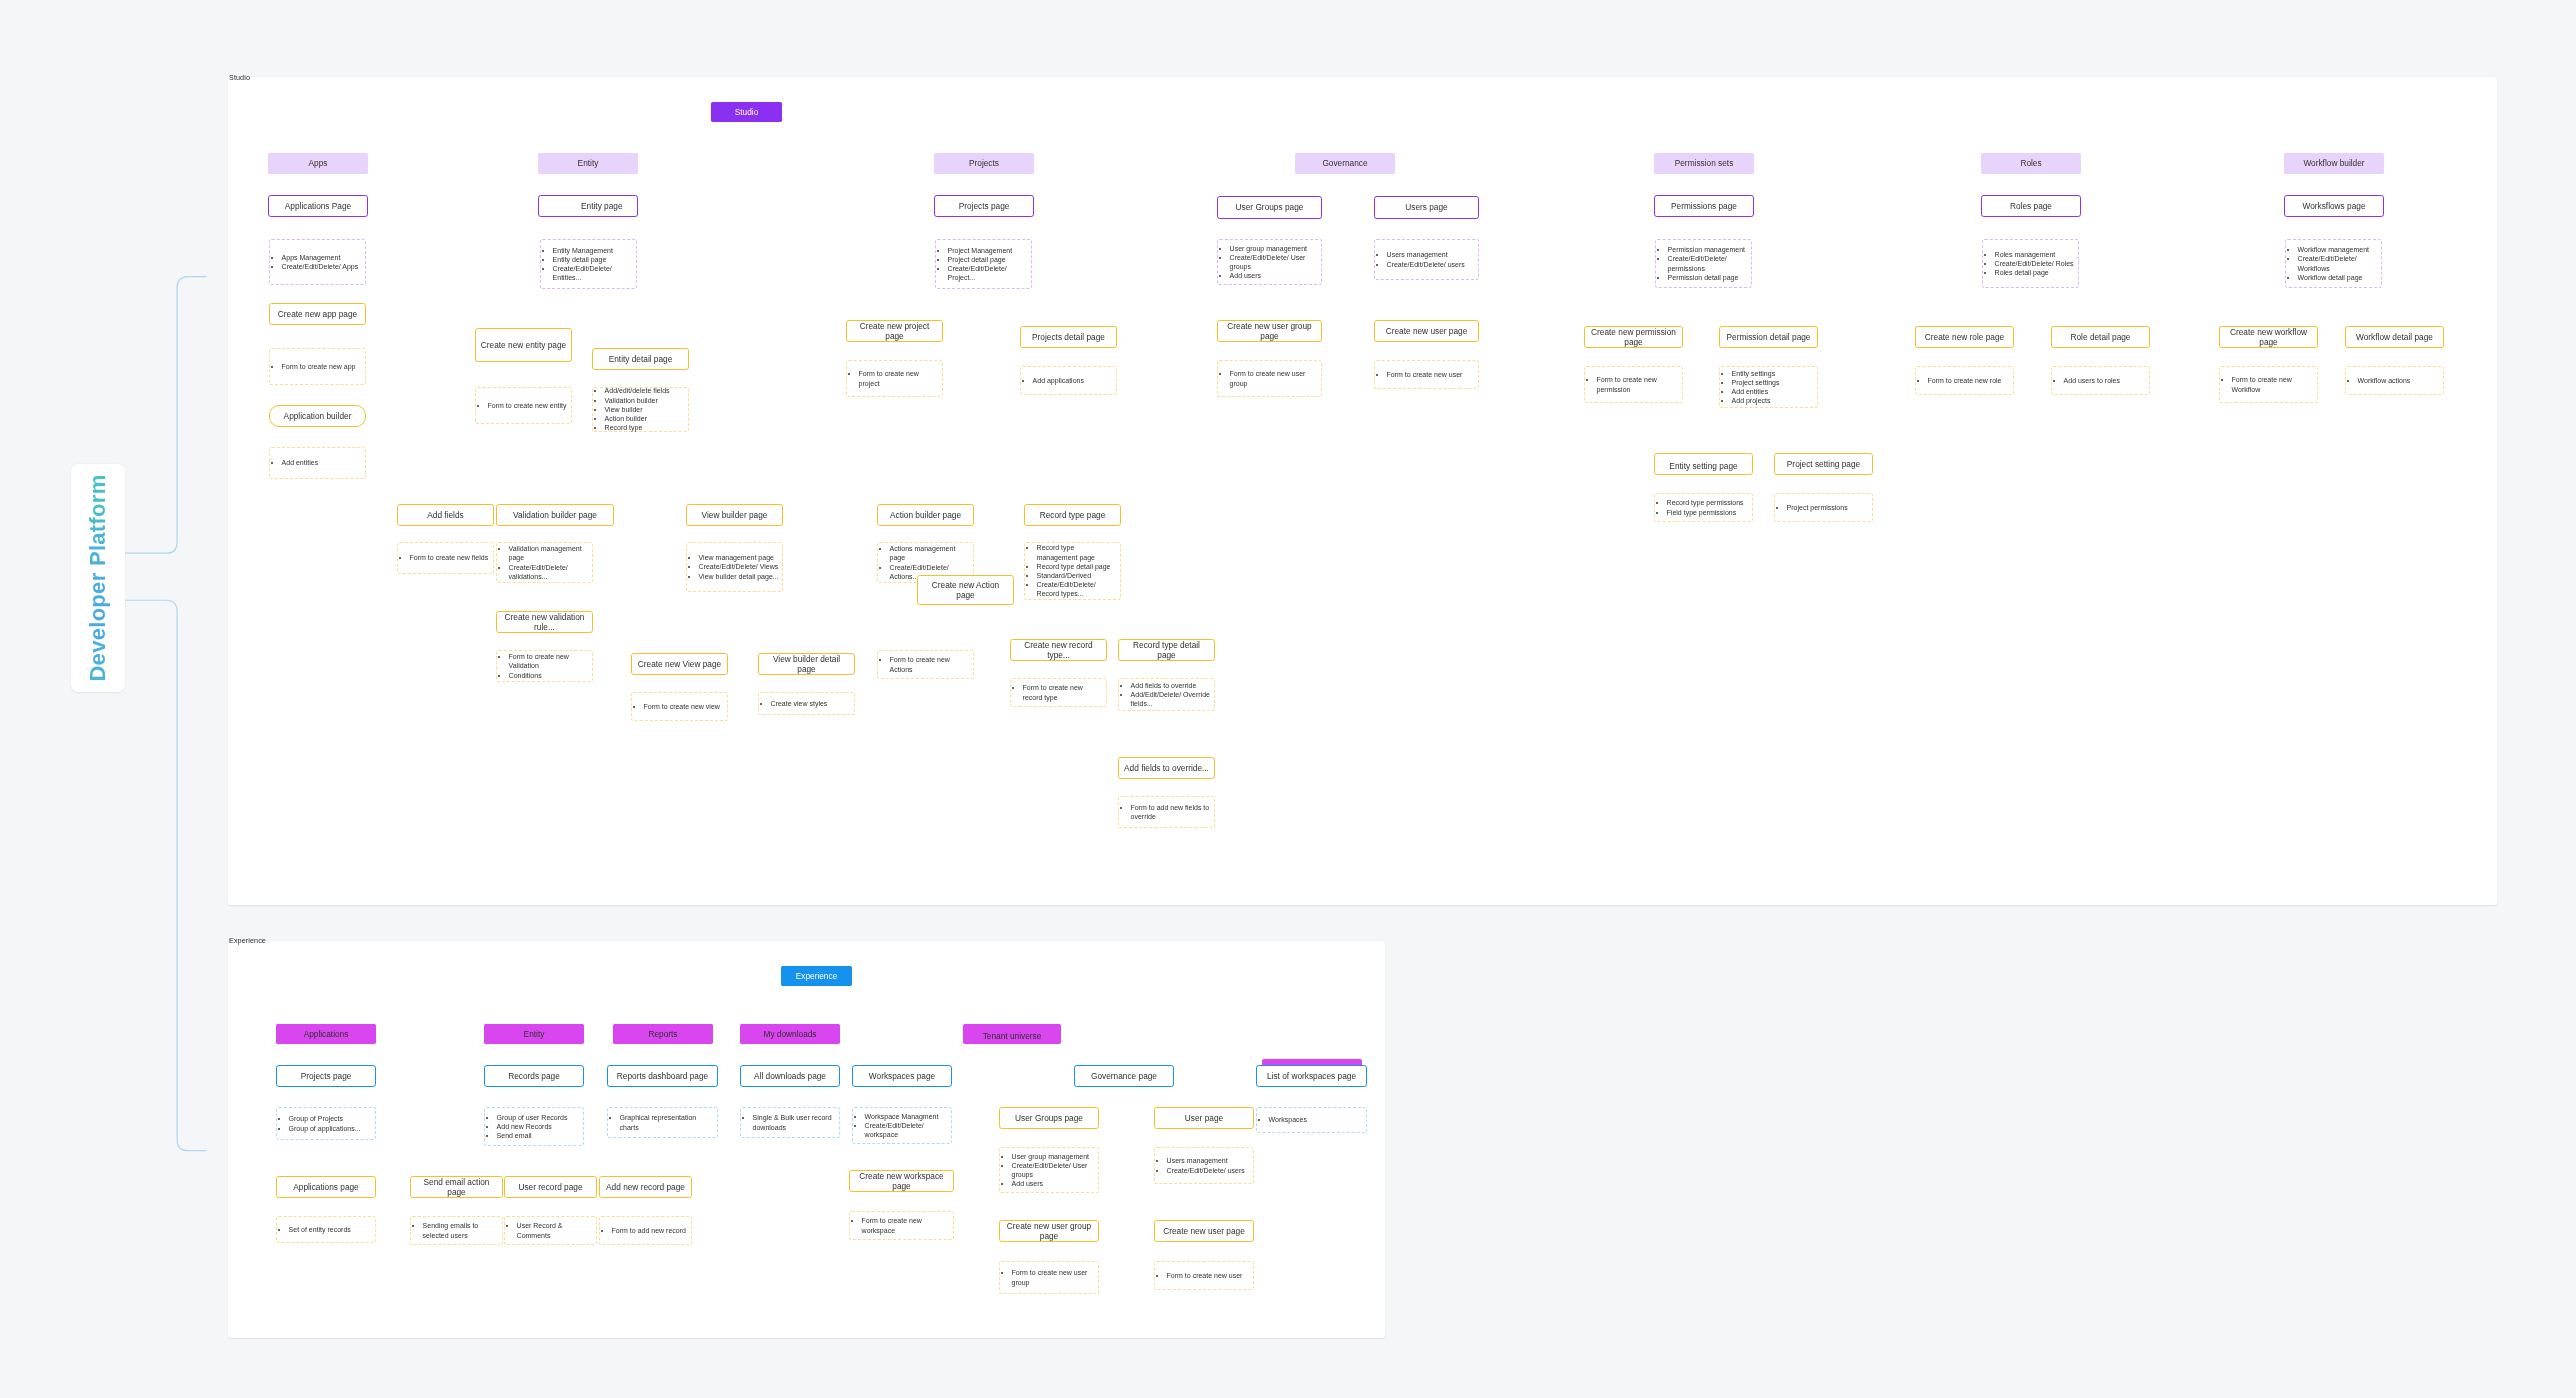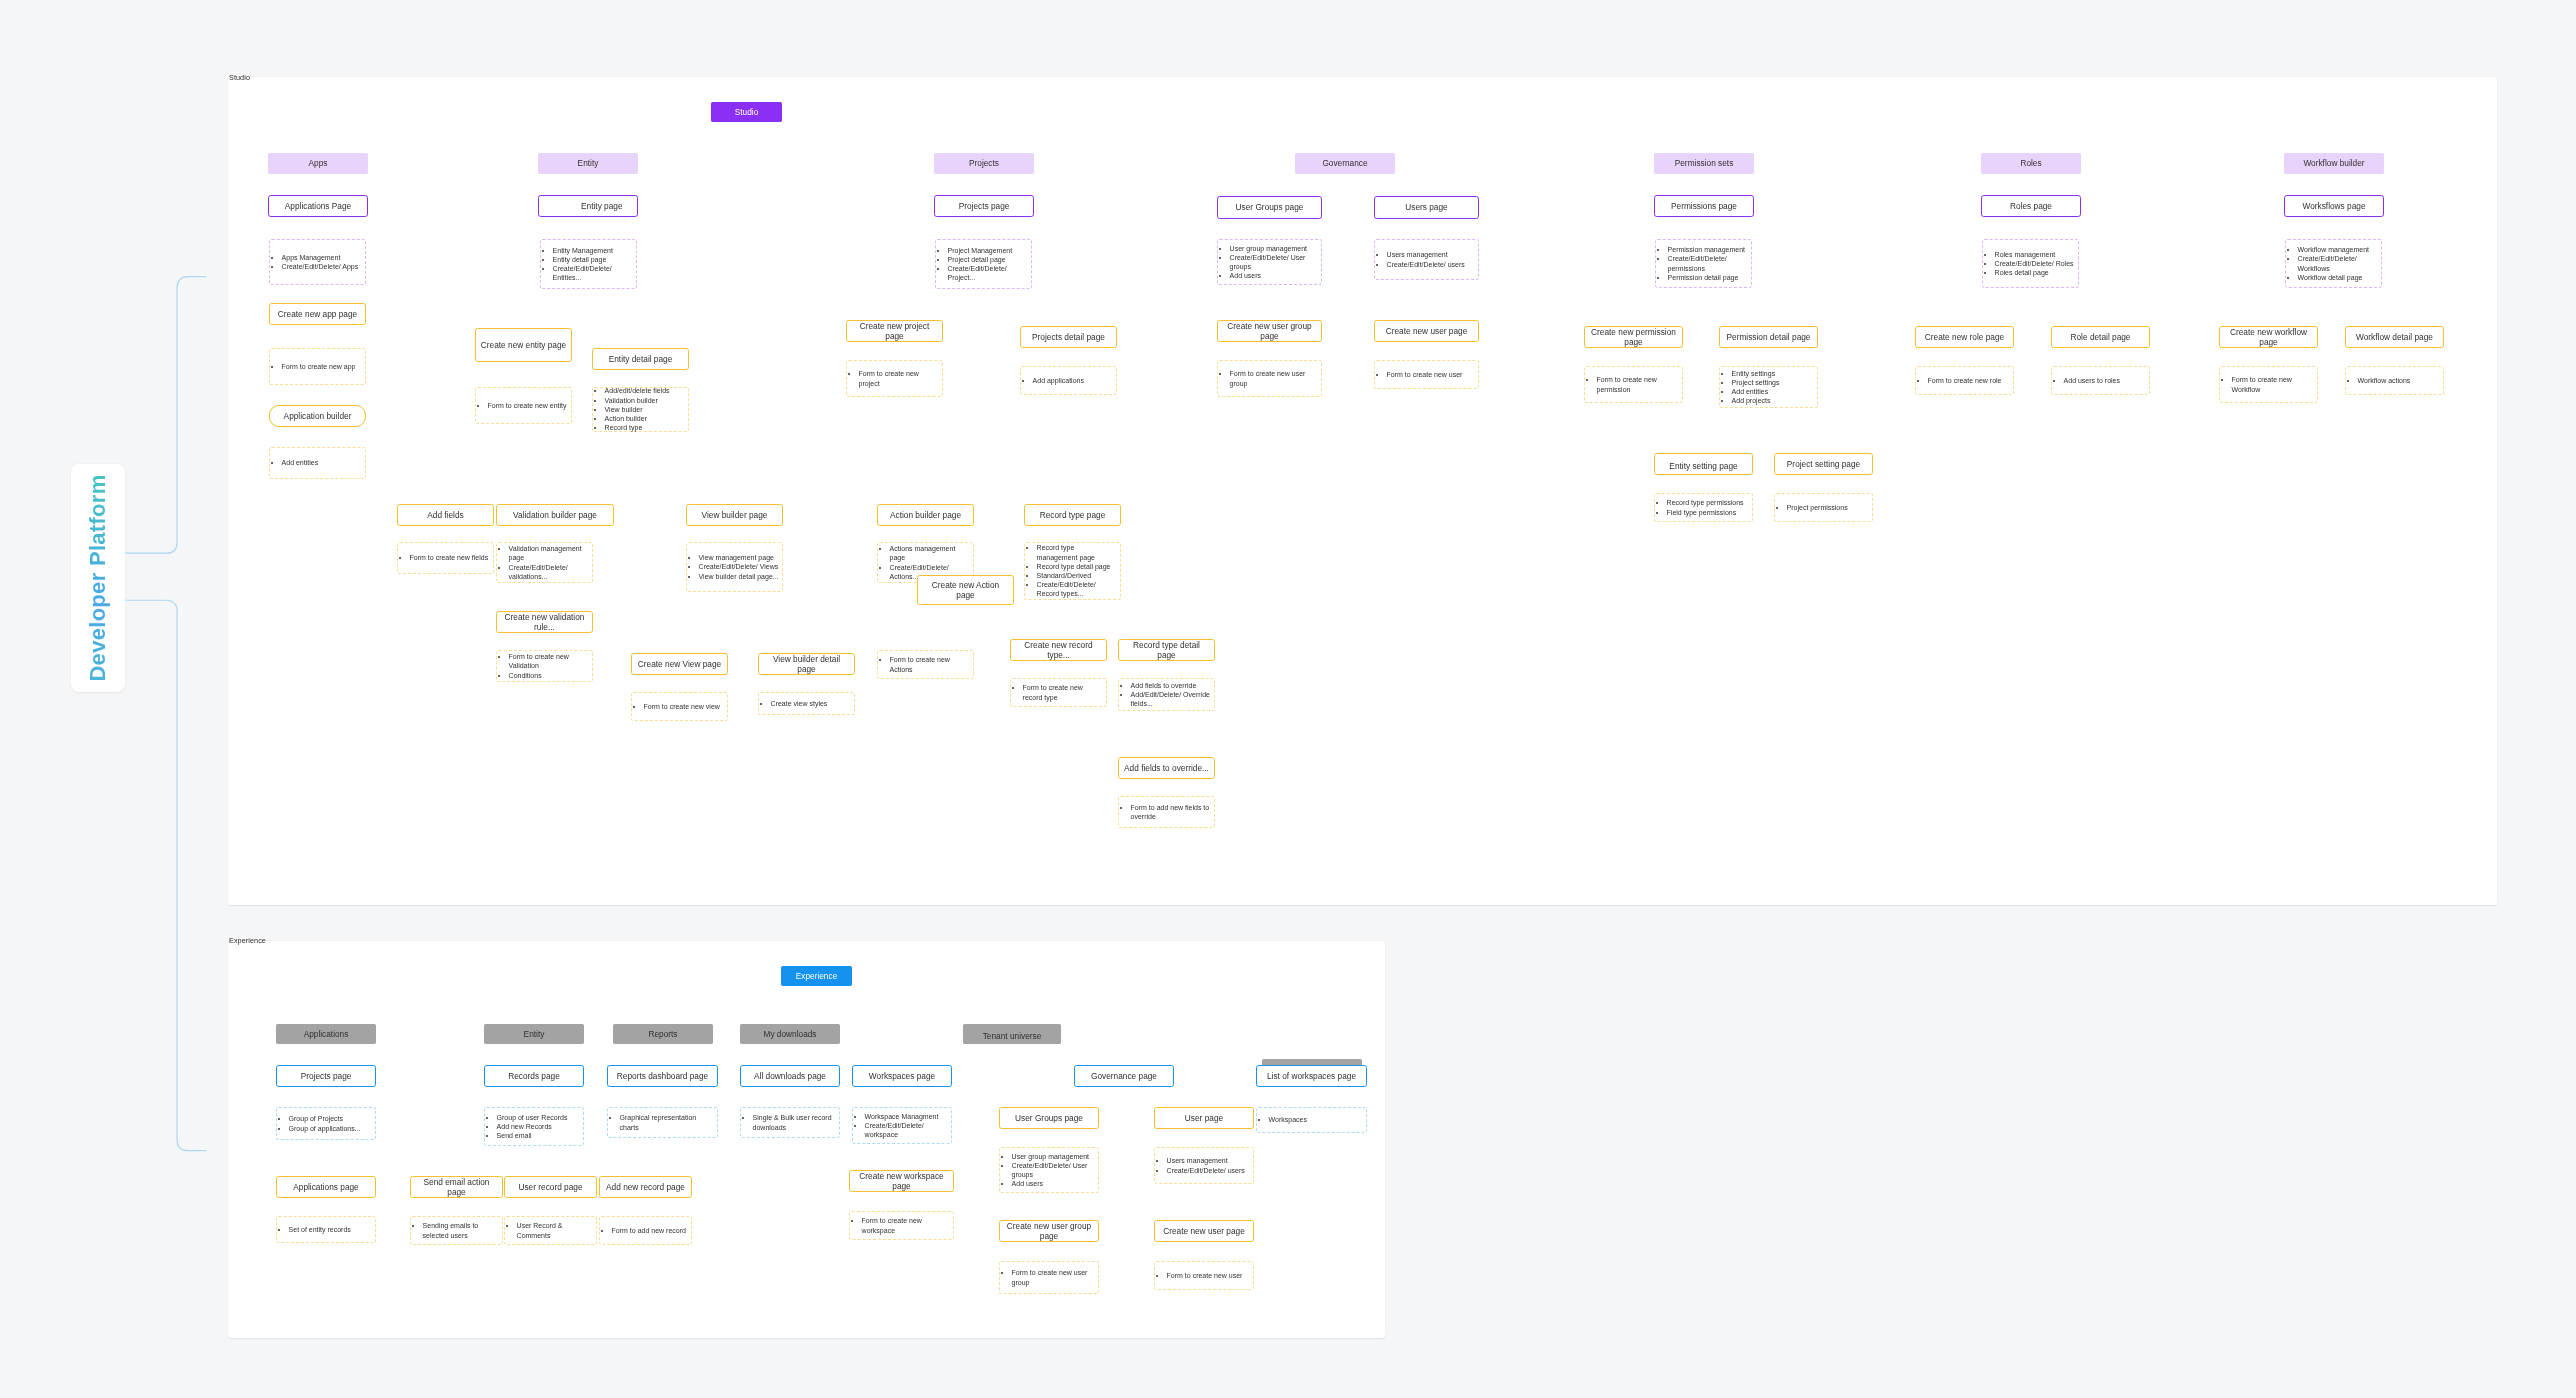--- a/index.html
+++ b/index.html
@@ -23,21 +23,21 @@
       -webkit-background-clip:text;background-clip:text;color:transparent;
       -webkit-text-fill-color:transparent;}
 
   
   .node{position:absolute;box-sizing:border-box;display:flex;align-items:center;
         justify-content:center;text-align:center;font-size:8.3px;color:#32302f;
         line-height:1.25;padding:2.2px 4.4px;}
   .node.root-studio{background:#8b2ff2;color:#fff;border-radius:1.7px;font-size:8.3px;}
   .node.root-exp{background:#1592ed;color:#fff;border-radius:1.7px;font-size:8.3px;}
   .node.cat-purple{background:#e8d4fb;border-radius:1.7px;}
-  .node.cat-blue{background:#a3a3a3;border-radius:1.7px;}
+  .node.cat-blue{background:#d946ef;border-radius:1.7px;}
   .node.page-purple{background:#fff;border:1.7px solid #8b2ff2;border-radius:2.8px;}
   .node.page-blue{background:#fff;border:1.7px solid #1592ed;border-radius:2.8px;}
   .node.page-yellow{background:#fff;border:1.7px solid #f5c02c;border-radius:2.8px;}
 
   
   .note{position:absolute;box-sizing:border-box;display:flex;align-items:center;
         border-radius:2.8px;padding:3.3px 3.3px 3.3px 2.2px;}
   .note.dash-purple{border:1.1px dashed #dbb8f5;}
   .note.dash-yellow{border:1.1px dashed #fadd93;}
   .note.dash-blue{border:1.1px dashed #addcfa;}

